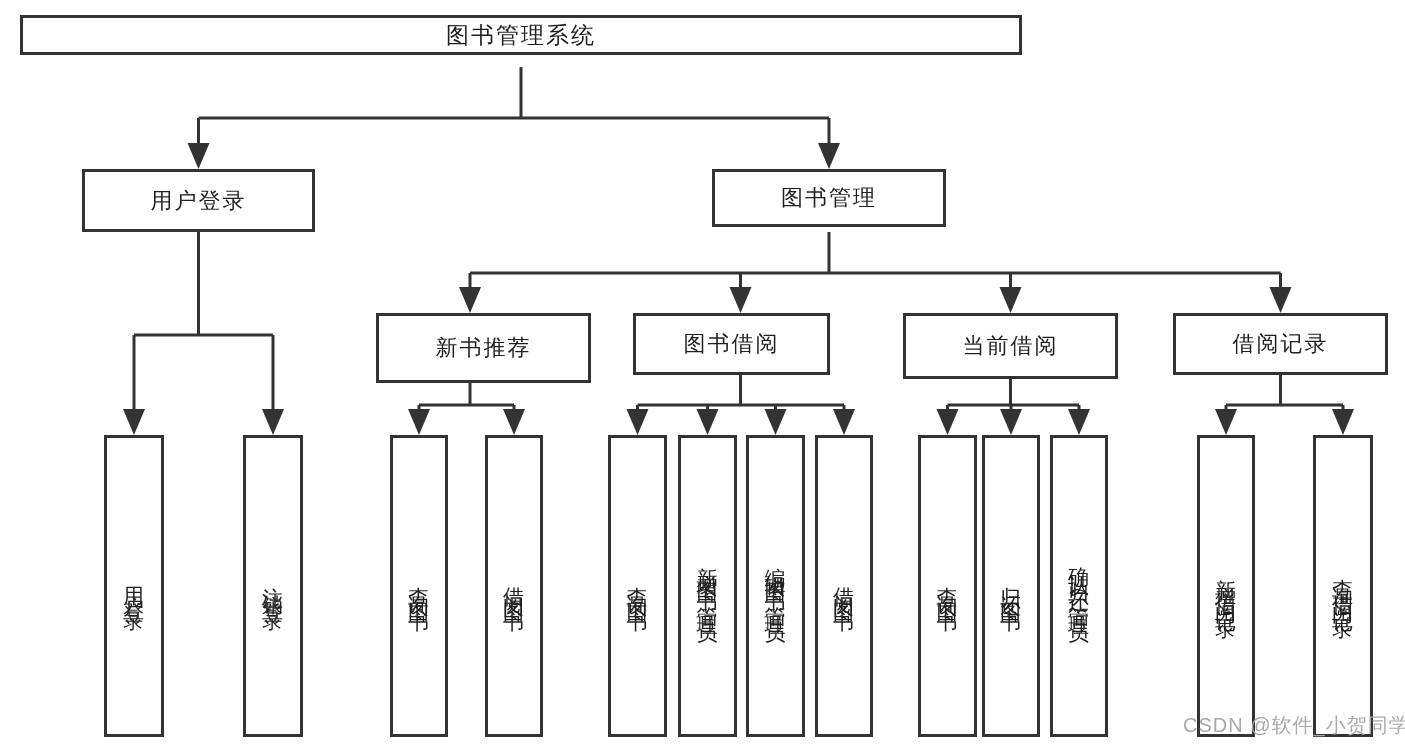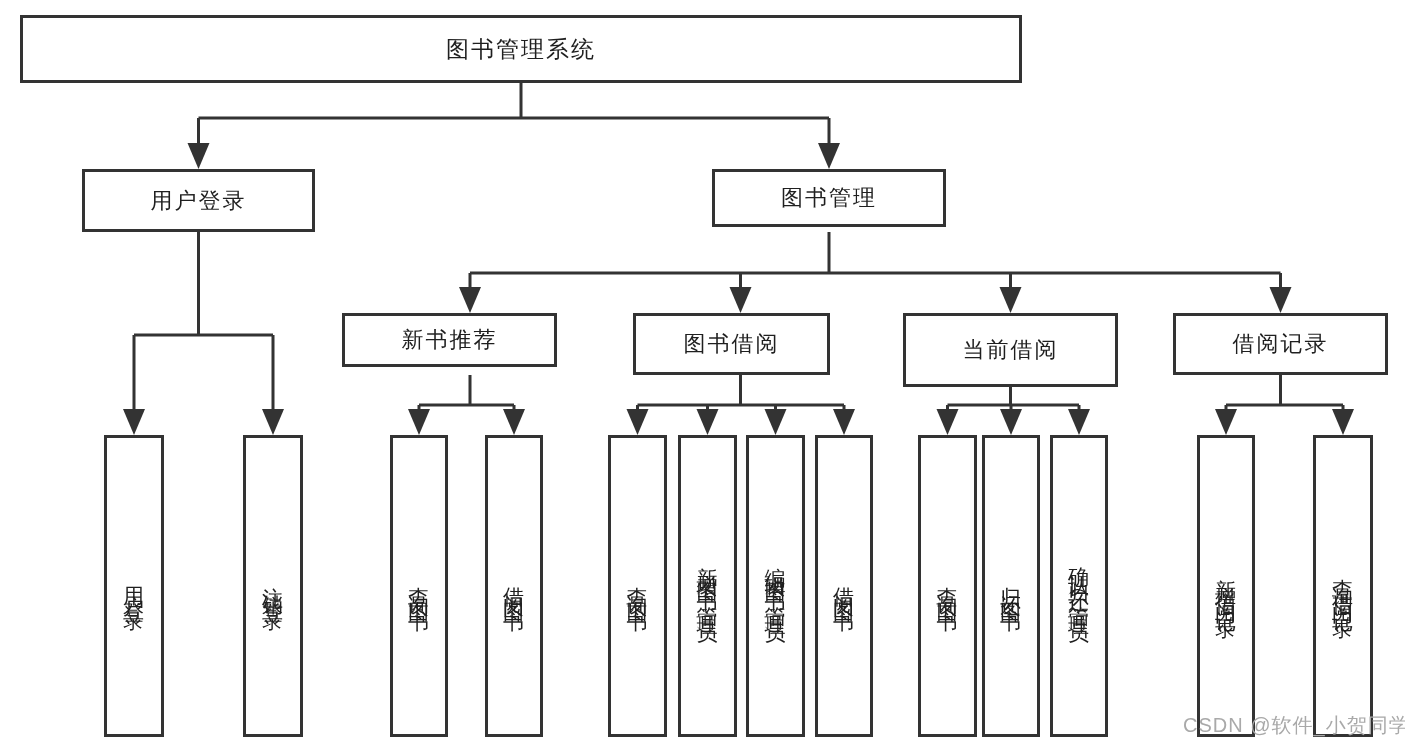--- a/index.html
+++ b/index.html
@@ -65,28 +65,28 @@
         <polygon points="1000,409 1022,409 1011,435" fill="#333333"></polygon>
         <polygon points="1068,409 1090,409 1079,435" fill="#333333"></polygon>
       </g>
       <g>
         <path d="M 1280.5 375 V 405 M 1226 405 H 1343 M 1226 405 V 415 M 1343 405 V 415" fill="none" stroke="#333333" stroke-width="3"></path>
         <polygon points="1215,409 1237,409 1226,435" fill="#333333"></polygon>
         <polygon points="1332,409 1354,409 1343,435" fill="#333333"></polygon>
       </g>
     </svg>
 
-  <div class="box h root" style="left:20px;top:15px;width:1002px;height:68px">图书管理系统</div>
+  <div class="box h root" style="left:20px;top:15px;width:1002px;height:40px">图书管理系统</div>
 
   <div class="box h" style="left:82px;top:169px;width:233px;height:63px">用户登录</div>
   <div class="box h" style="left:712px;top:169px;width:234px;height:58px">图书管理</div>
 
-  <div class="box h" style="left:342px;top:313px;width:215px;height:54px">新书推荐</div>
+  <div class="box h" style="left:376px;top:313px;width:215px;height:70px">新书推荐</div>
   <div class="box h" style="left:633px;top:313px;width:197px;height:62px">图书借阅</div>
-  <div class="box h" style="left:903px;top:313px;width:215px;height:74px">当前借阅</div>
+  <div class="box h" style="left:903px;top:313px;width:215px;height:66px">当前借阅</div>
   <div class="box h" style="left:1173px;top:313px;width:215px;height:62px">借阅记录</div>
 
   <div class="box v" style="left:104px;top:435px;width:60px;height:302px">用户登录</div>
   <div class="box v" style="left:243px;top:435px;width:60px;height:302px">注销登录</div>
 
   <div class="box v" style="left:390px;top:435px;width:58px;height:302px">查询图书</div>
   <div class="box v" style="left:485px;top:435px;width:58px;height:302px">借阅图书</div>
 
   <div class="box v" style="left:608px;top:435px;width:59px;height:302px">查询图书</div>
   <div class="box v" style="left:678px;top:435px;width:59px;height:302px">新增图书（管理员）</div>

